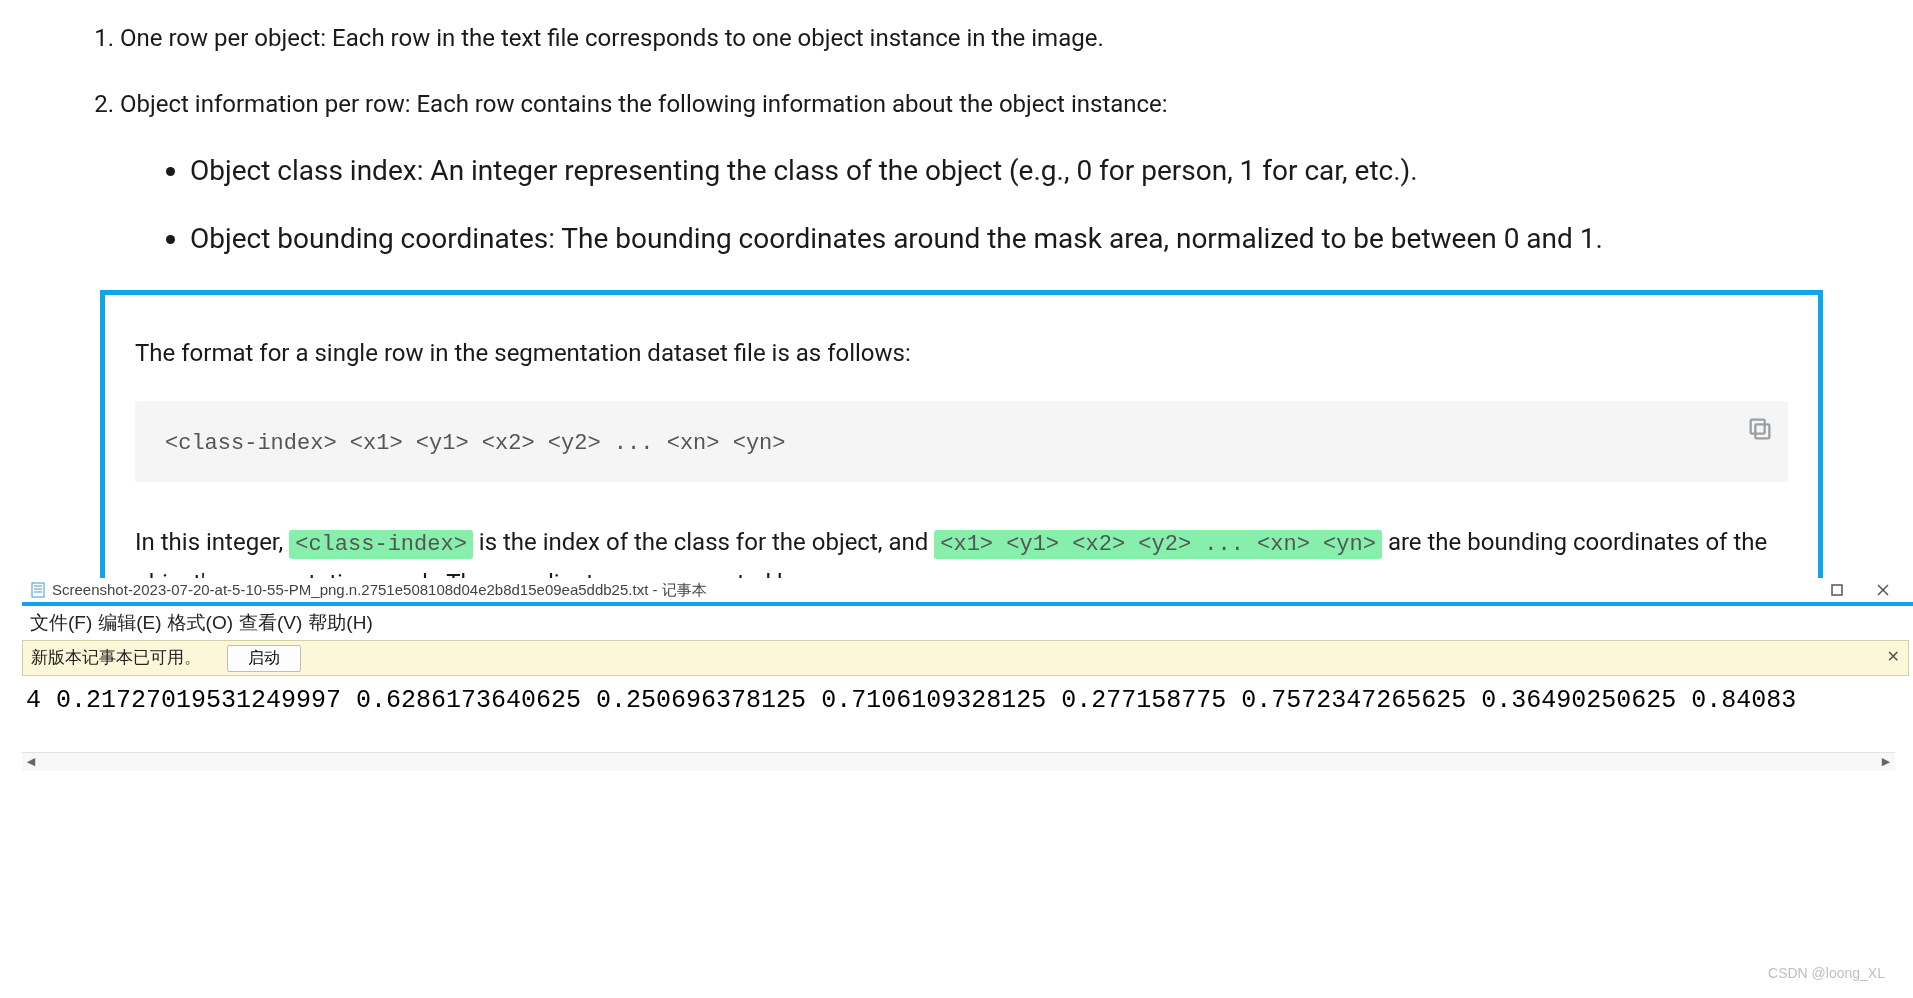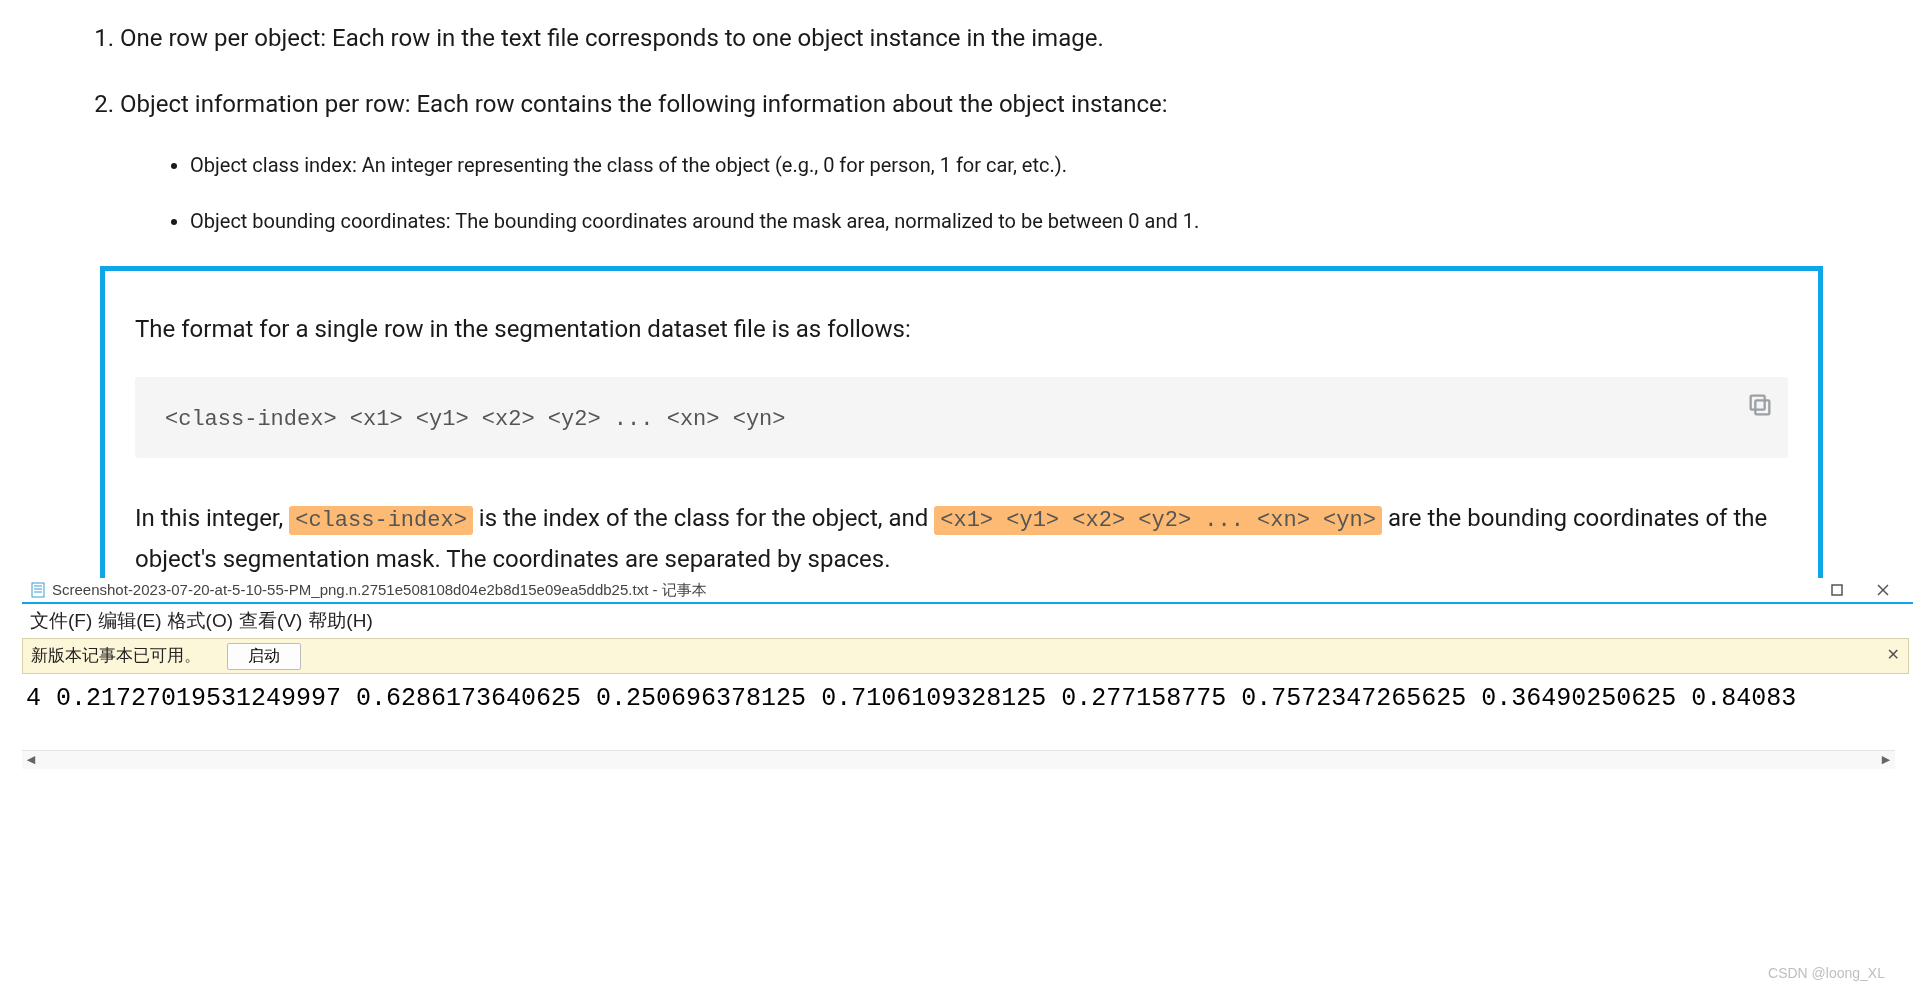--- a/index.html
+++ b/index.html
@@ -31,21 +31,21 @@
   ol.main-list > li::marker {
     font-size: 24px;
   }
   ul.sub-list {
     margin-top: 28px;
     padding-left: 70px;
     list-style: disc;
   }
   ul.sub-list > li {
     margin-bottom: 26px;
-    font-size: 20px;
+    font-size: 28px;
   }
   .red-box {
     border: 5px solid #0ea5e9;
     margin: 16px 30px 0 40px;
     padding: 40px 30px 30px 30px;
   }
   .red-box p {
     margin: 0 0 30px 0;
     font-size: 24px;
   }
@@ -66,21 +66,21 @@
     position: absolute;
     right: 14px;
     top: 14px;
     width: 28px;
     height: 28px;
     cursor: pointer;
   }
   .copy-icon-btn svg { width: 100%; height: 100%; stroke: #9aa0a6; fill: none; stroke-width: 2; }
   .inline-code {
     font-family: "Courier New", Consolas, monospace;
-    background: #fdba74;
+    background: #86efac;
     padding: 2px 6px;
     border-radius: 3px;
     font-size: 22px;
     color: #555;
   }
   .p2 { font-size: 24px; line-height: 1.7; margin: 0; }
   
   .notepad {
     position: absolute;
     left: 22px;
@@ -89,21 +89,21 @@
     background: #fff;
     font-family: "Segoe UI", Arial, sans-serif;
   }
   .titlebar {
     display: flex;
     align-items: center;
     height: 24px;
     font-size: 15px;
     color: #444;
     padding: 0 8px;
-    border-bottom: 2px solid #0ea5e9;
+    border-bottom: 4px solid #0ea5e9;
     overflow: hidden;
     white-space: nowrap;
   }
   .titlebar-icon {
     width: 16px; height: 16px;
     margin-right: 6px;
     display: inline-flex;
     align-items: center; justify-content: center;
   }
   .titlebar-icon svg { width: 16px; height: 16px; }

